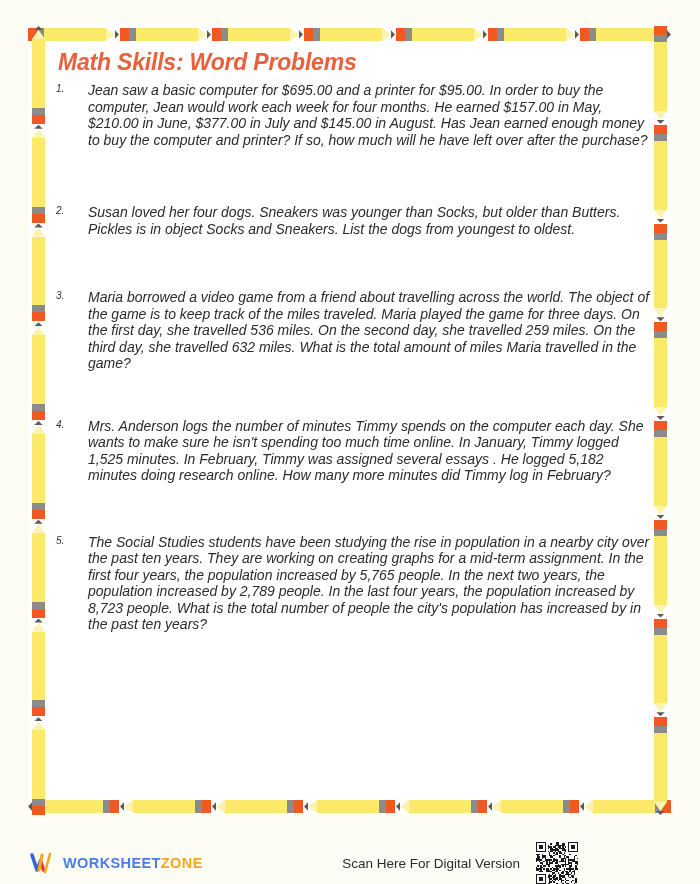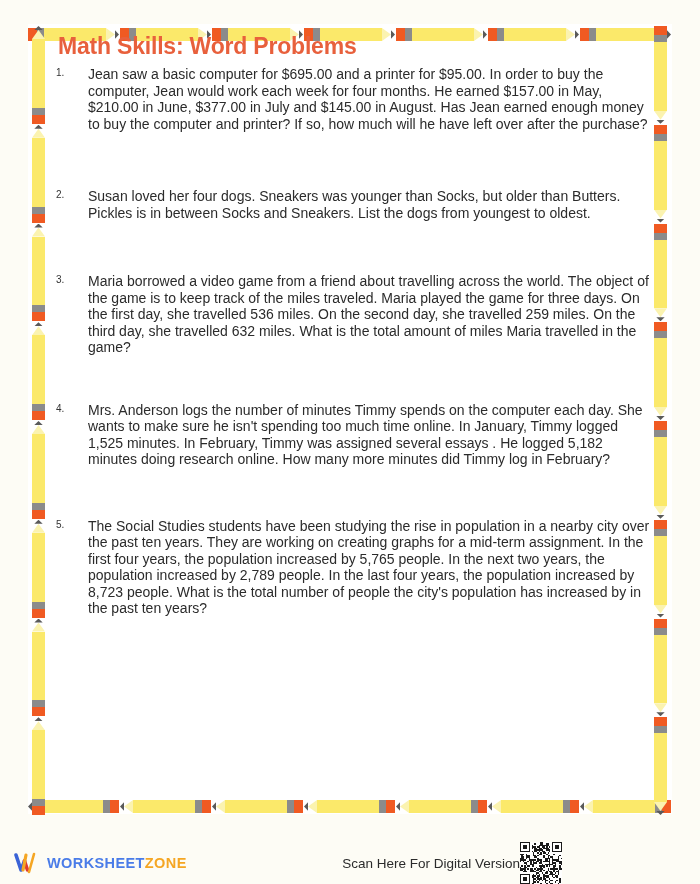--- a/index.html
+++ b/index.html
@@ -58,22 +58,23 @@
   .pv .lead   { height: 4px;  background: #5a5a5a;
                 clip-path: polygon(18% 0, 82% 0, 50% 100%); }
   
   .pv.flip { flex-direction: column-reverse; }
   .pv.flip .wood { clip-path: polygon(0 100%, 100% 100%, 50% 0); }
   .pv.flip .lead { clip-path: polygon(18% 100%, 82% 100%, 50% 0); }
 
   
   #content {
     position: absolute;
-    left: 56px; top: 33px;
+    left: 56px; top: 49px;
     width: 594px;
+    font-style: italic;
   }
   #title {
     color: #e8603c;
     font-size: 23px;
     font-weight: bold;
     letter-spacing: -0.2px;
     margin: 0 0 6px 2px;
   }
   #subtitle {
     color: #2b2b2b;
@@ -97,37 +98,37 @@
     flex: 1;
     font-size: 14px;
     line-height: 16.5px;
     color: #2b2b2b;
     text-align: left;
   }
 
   
   #footer {
     position: absolute;
-    left: 0; top: 830px;
+    left: 16px; top: 830px;
     width: 568px; height: 54px;
   }
   #logo {
     position: absolute; left: 14px; top: 22px;
     display: flex; align-items: center; gap: 7px;
   }
   #logo-mark { width: 26px; height: 22px; flex: none; }
   #logo-text {
     font-size: 14.5px; font-weight: bold; letter-spacing: 0.4px;
   }
   #logo-text .w1 { color: #4a7ce8; }
   #logo-text .w2 { color: #f5a623; }
 
   #scan-wrap {
     position: absolute; right: 6px; top: 12px;
-    display: flex; align-items: center; gap: 0;
+    display: flex; align-items: center; gap: 16px;
   }
   #scan-text { font-size: 13.5px; color: #2b2b2b; }
   #qr { width: 42px; height: 42px; flex: none; background: #ffffff; }
 </style>
 </head>
 <body>
 
 <div id="sheet"></div>
 
 <div class="pencil-border pb-top">
@@ -353,21 +354,21 @@
 
   <h1 id="title">Math Skills: Word Problems</h1>
 
   <div id="problem-list">
       <div class="problem" style="margin-bottom: 56px;">
         <div class="p-num">1.</div>
         <div class="p-text">Jean saw a basic computer for $695.00 and a printer for $95.00. In order to buy the computer, Jean would work each week for four months. He earned $157.00 in May, $210.00 in June, $377.00 in July and $145.00 in August. Has Jean earned enough money to buy the computer and printer? If so, how much will he have left over after the purchase?</div>
       </div>
       <div class="problem" style="margin-bottom: 52px;">
         <div class="p-num">2.</div>
-        <div class="p-text">Susan loved her four dogs. Sneakers was younger than Socks, but older than Butters. Pickles is in between Socks and Sneakers. List the dogs from youngest to oldest.</div>
+        <div class="p-text">Susan loved her four dogs. Sneakers was younger than Socks, but older than Butters. Pickles is in object Socks and Sneakers. List the dogs from youngest to oldest.</div>
       </div>
       <div class="problem" style="margin-bottom: 46px;">
         <div class="p-num">3.</div>
         <div class="p-text">Maria borrowed a video game from a friend about travelling across the world. The object of the game is to keep track of the miles traveled. Maria played the game for three days. On the first day, she travelled 536 miles. On the second day, she travelled 259 miles. On the third day, she travelled 632 miles. What is the total amount of miles Maria travelled in the game?</div>
       </div>
       <div class="problem" style="margin-bottom: 50px;">
         <div class="p-num">4.</div>
         <div class="p-text">Mrs. Anderson logs the number of minutes Timmy spends on the computer each day. She wants to make sure he isn't spending too much time online. In January, Timmy logged 1,525 minutes. In February, Timmy was assigned several essays . He logged 5,182 minutes doing research online. How many more minutes did Timmy log in February?</div>
       </div>
       <div class="problem" style="margin-bottom: 0px;">

